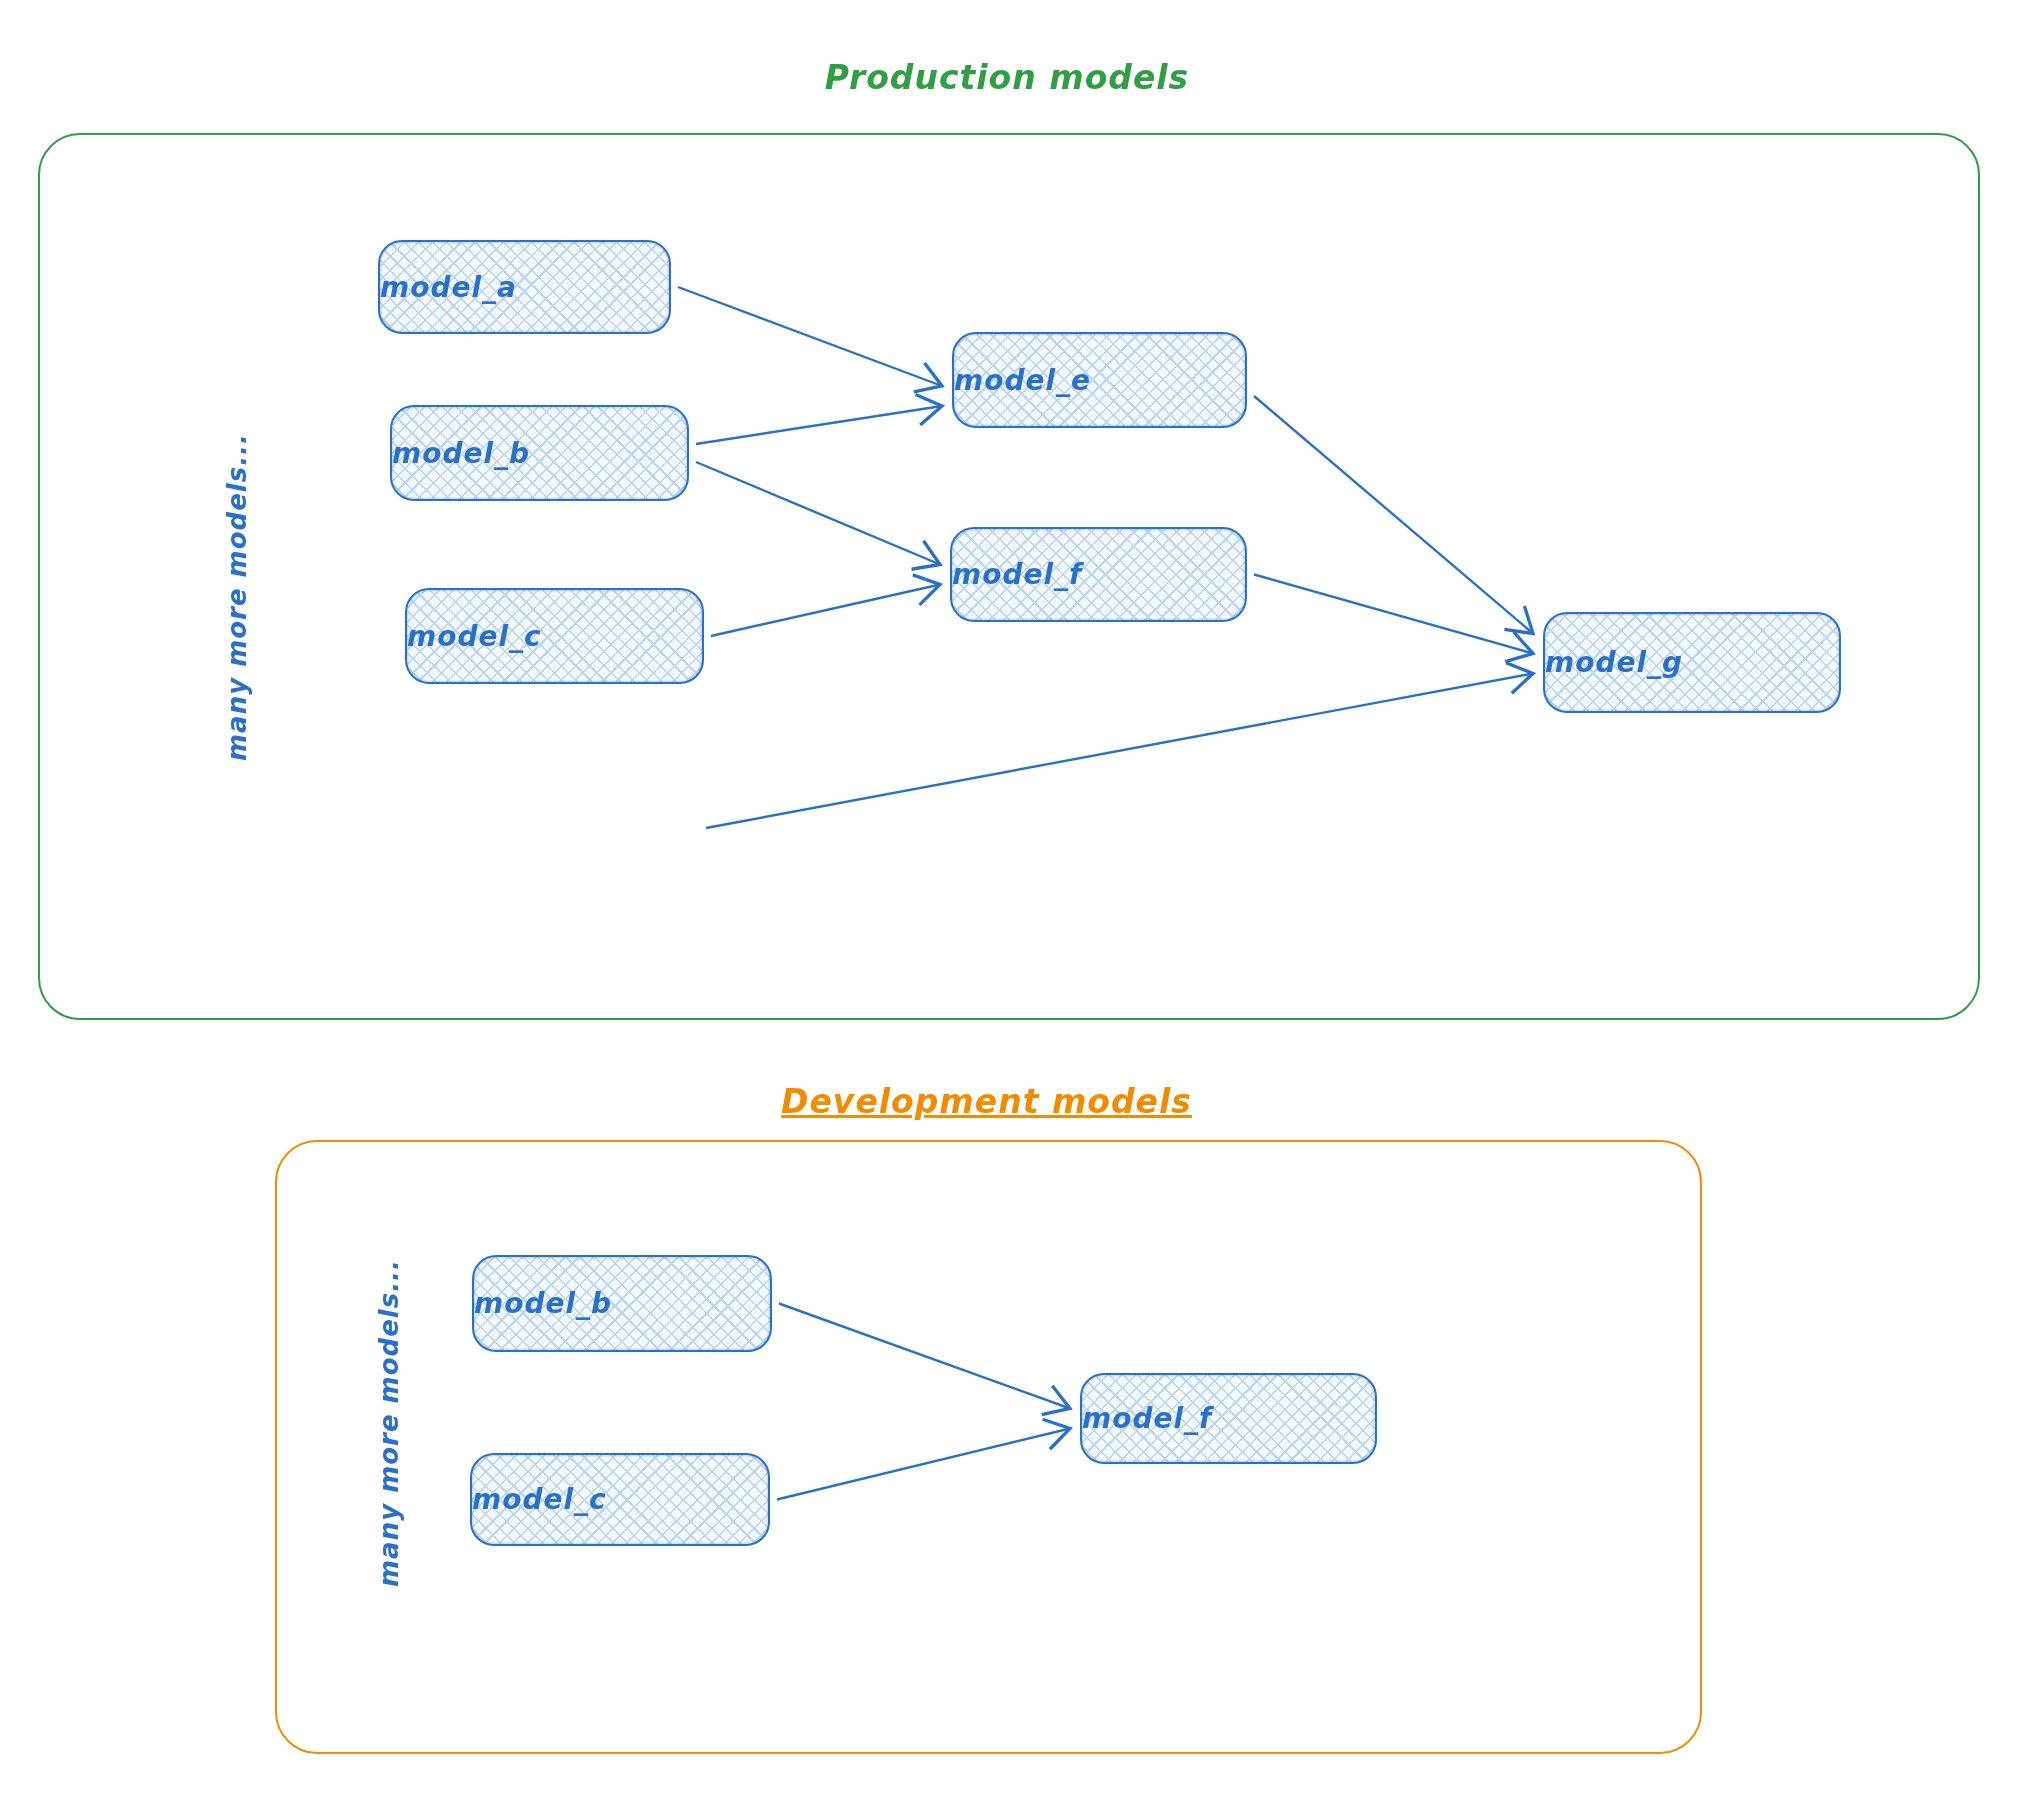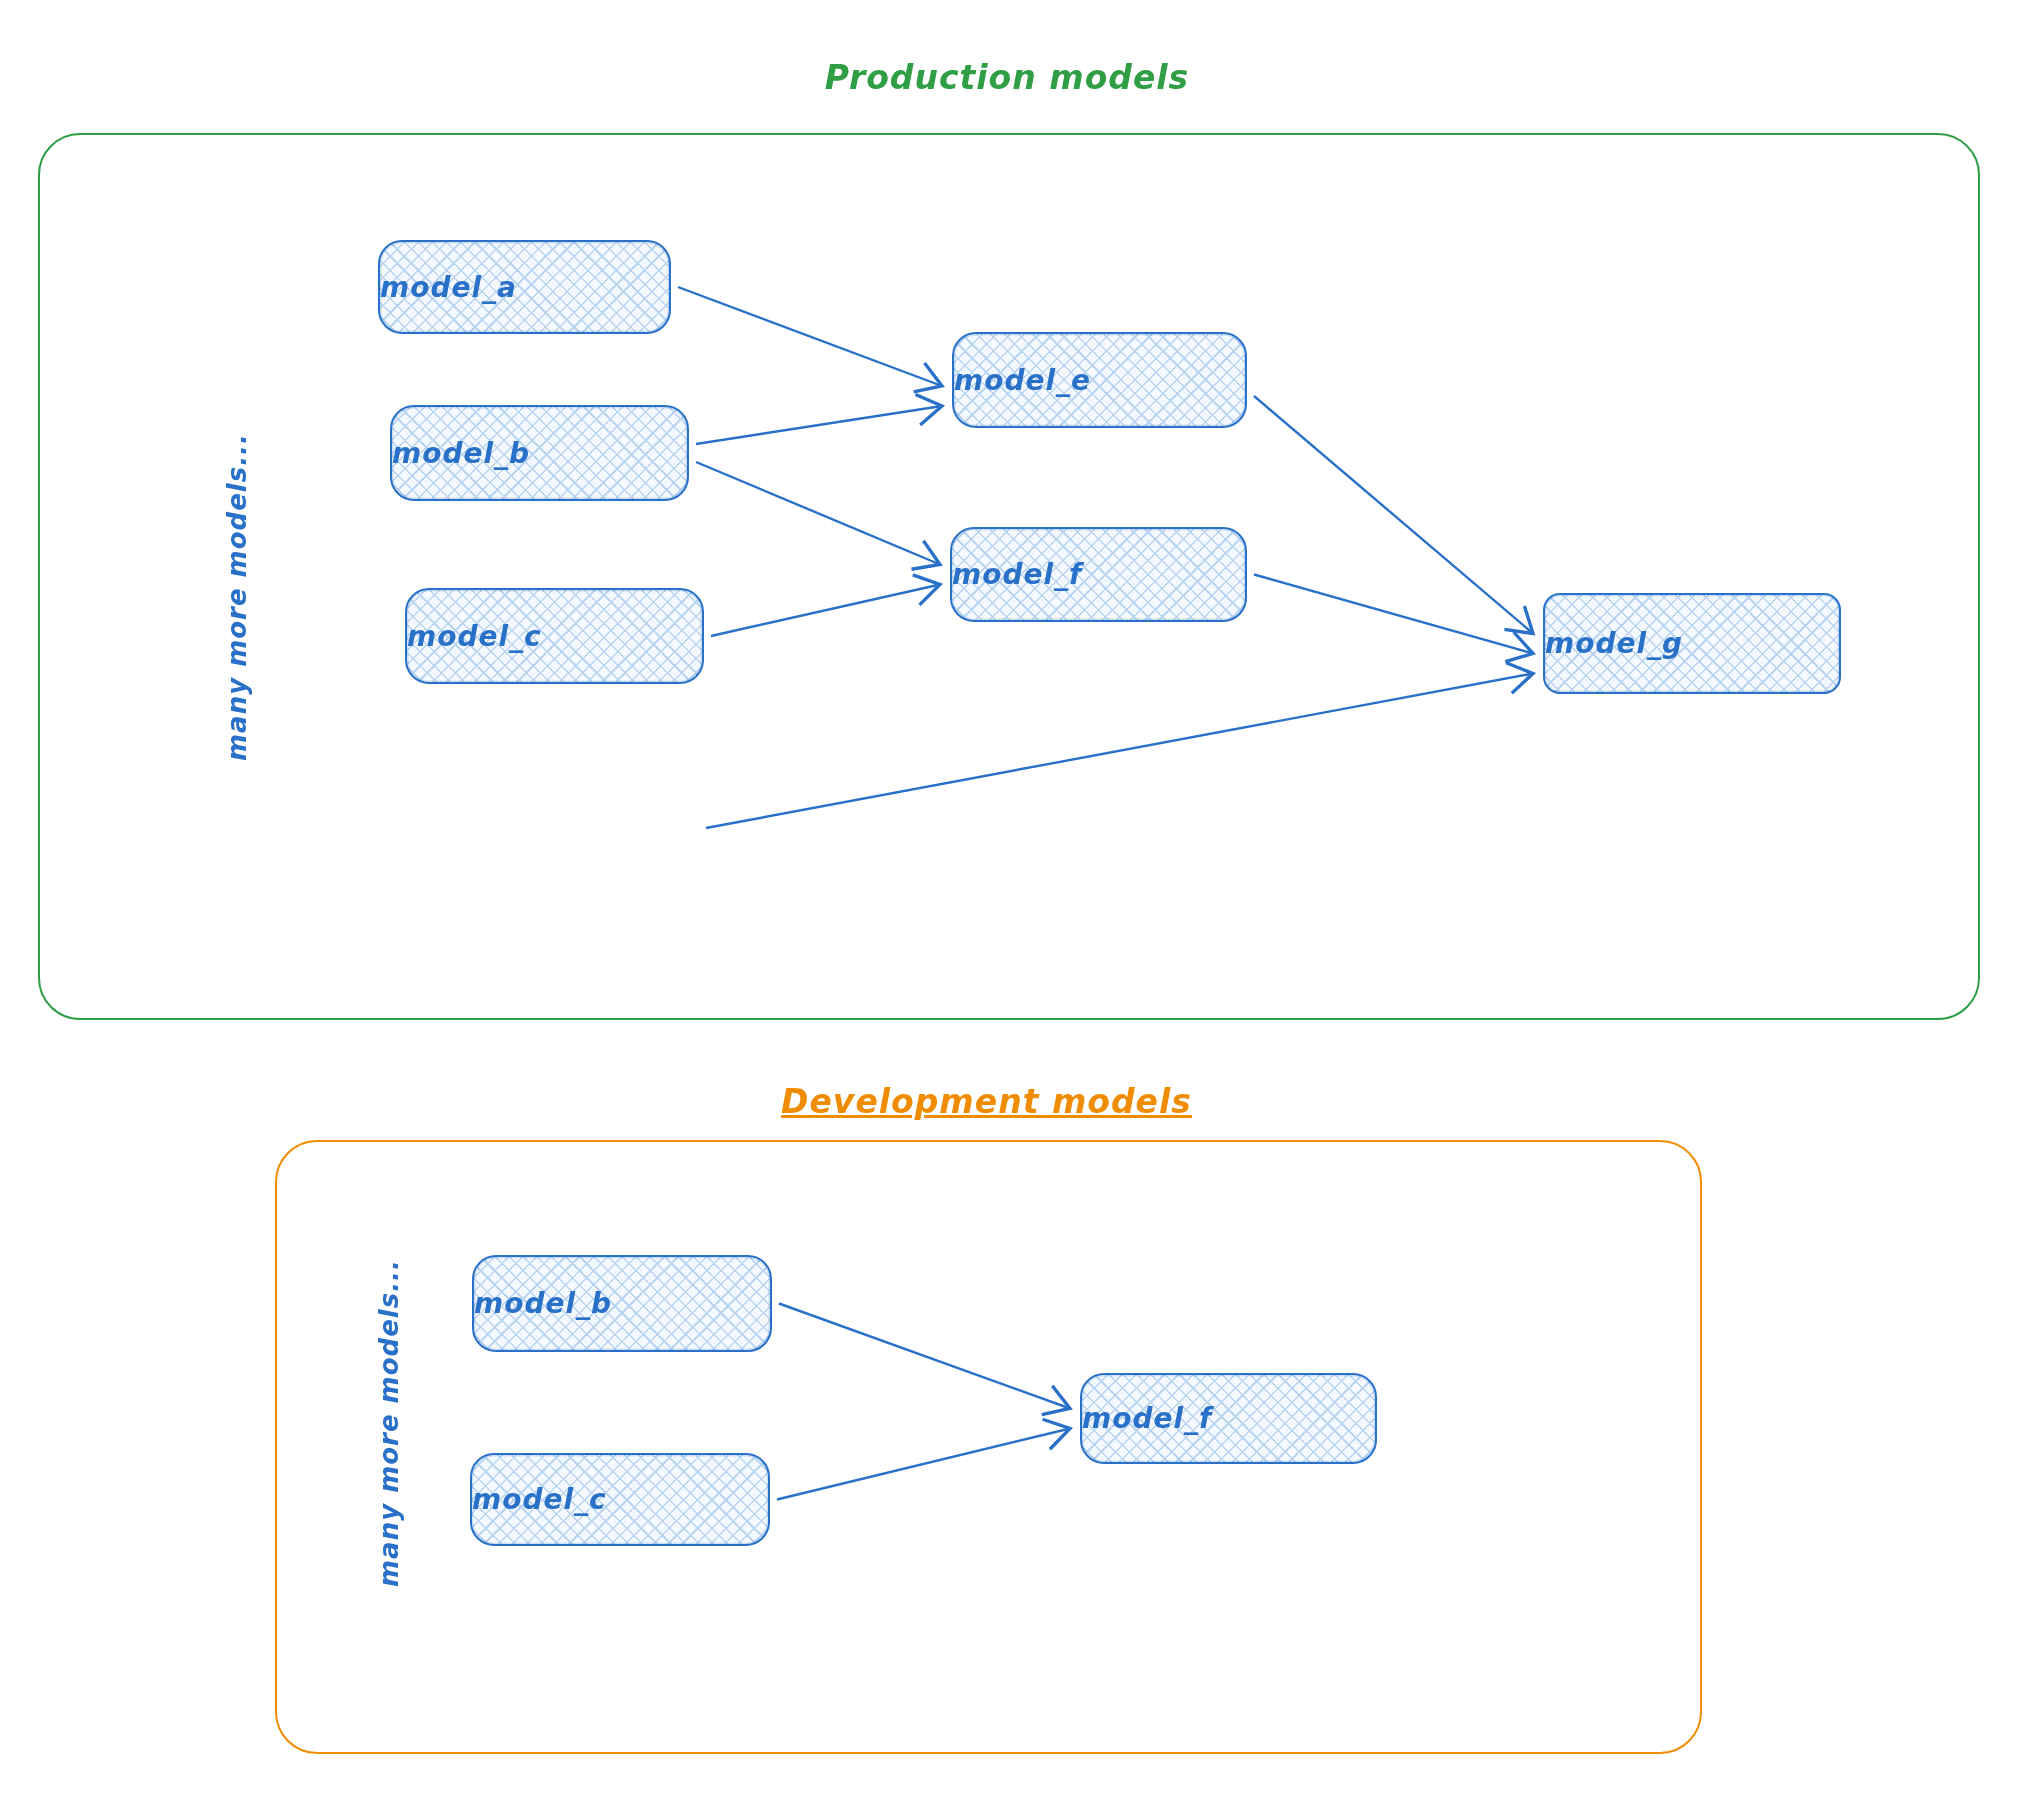--- a/index.html
+++ b/index.html
@@ -59,21 +59,21 @@
   </div>
   <div class="node" style="left:405px;top:588px;width:295px;height:92px;">
     <span>model_c</span>
   </div>
   <div class="node" style="left:952px;top:332px;width:291px;height:92px;">
     <span>model_e</span>
   </div>
   <div class="node" style="left:950px;top:527px;width:293px;height:91px;">
     <span>model_f</span>
   </div>
-  <div class="node" style="left:1543px;top:593px;width:294px;height:97px;border-radius:17px;">
+  <div class="node" style="left:1543px;top:612px;width:294px;height:97px;">
     <span>model_g</span>
   </div>
 
   <div class="frame-title" style="left: 275px; top: 1082px; width: 1423px; text-decoration: underline; --accent: #f08c00;">Development models</div>
 
   <div class="frame" style="left: 275px; top: 1140px; width: 1423px; height: 610px; --accent: #f08c00;"></div>
 
   <div class="side-label" style="left:231px;top:1410px;">many more models...</div>
 
   <div class="node" style="left:472px;top:1255px;width:296px;height:93px;">

